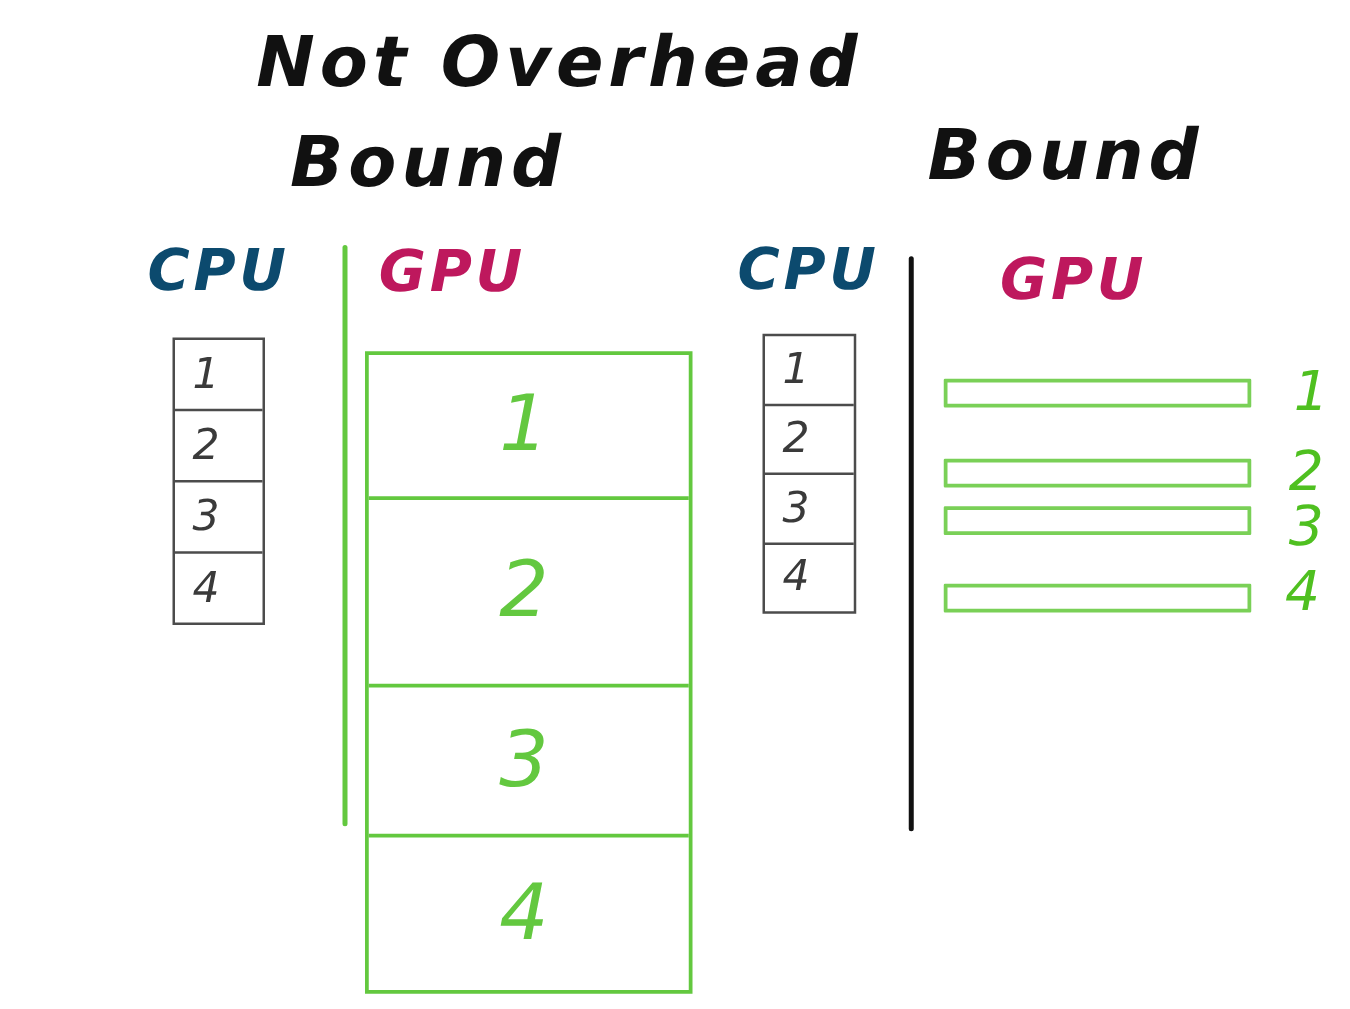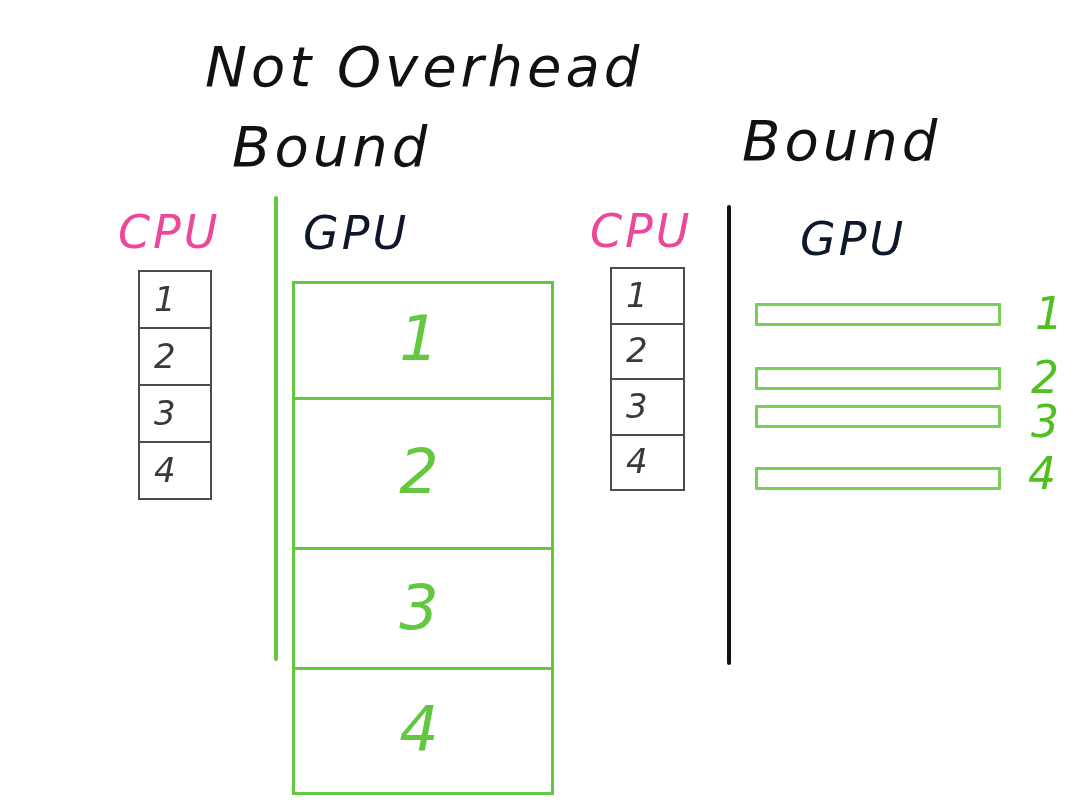--- a/index.html
+++ b/index.html
@@ -13,39 +13,38 @@
     height: 807px;
     background: #ffffff;
     overflow: hidden;
     font-family: "DejaVu Sans", sans-serif;
   }
 
   
   .hand {
     position: absolute;
     font-family: "DejaVu Sans", sans-serif;
-    font-weight: 400;
+    font-weight: 700;
     white-space: nowrap;
     letter-spacing: 2px;
     transform-origin: left top;
-    margin-top: 16px;
   }
   .title {
     font-size: 56px;
     color: #111111;
     font-style: italic;
     letter-spacing: 4px;
   }
   .colhead {
     font-size: 46px;
     font-style: italic;
     letter-spacing: 3px;
   }
-  .colhead.black { color: #ec4899; }
-  .colhead.green { color: #0f172a; }
+  .colhead.black { color: #0c4a6e; }
+  .colhead.green { color: #be185d; }
 
   
   .cpu-table {
     position: absolute;
     border: 2px solid #4c4c4c;
     box-sizing: border-box;
     display: flex;
     flex-direction: column;
   }
   .cpu-cell {

